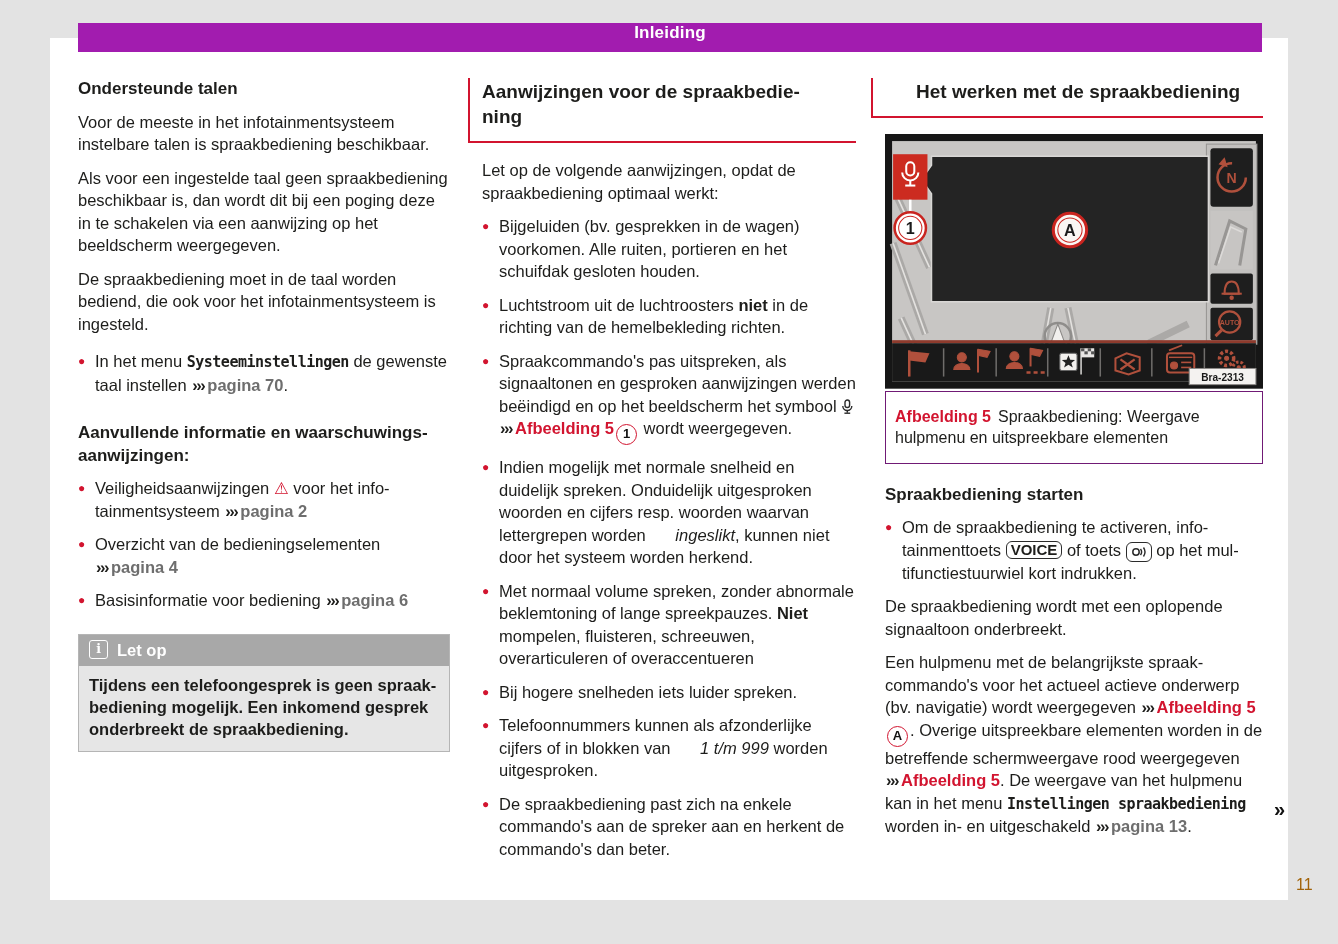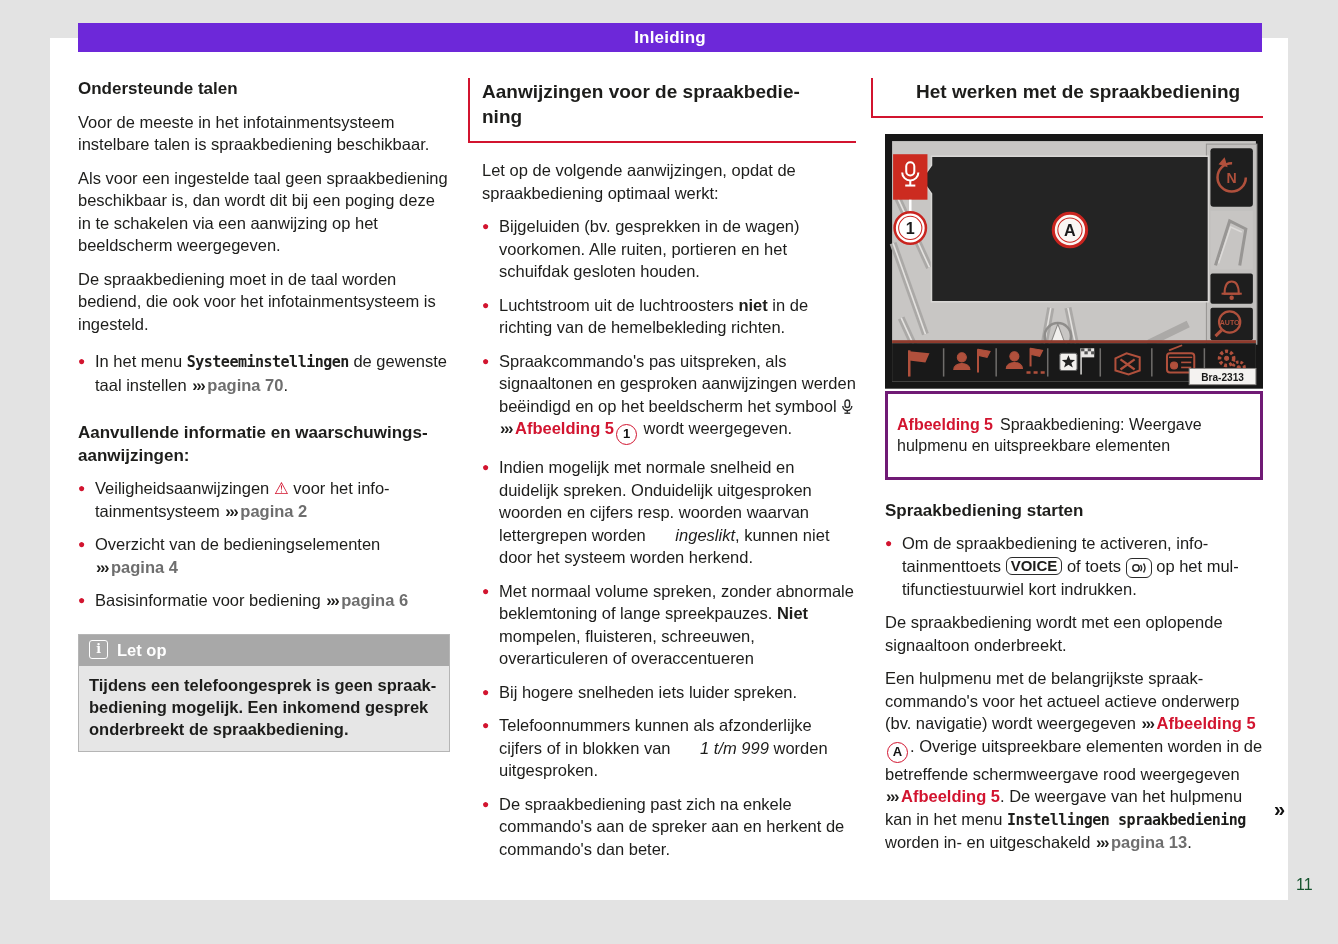--- a/index.html
+++ b/index.html
@@ -8,22 +8,22 @@
     background:#e3e3e3;
     font-family:"Liberation Sans",sans-serif;
     color:#1d1d1b;
   }
   .page{
     position:absolute;left:50px;top:38px;width:1238px;height:862px;
     background:#ffffff;
   }
   .titlebar{
     position:absolute;left:28px;top:-15px;width:1184px;height:29px;
-    background:#6d28d9;color:#fff;font-weight:bold;font-size:17px;
-    display:flex;align-items:center;justify-content:center;letter-spacing:.2px;
+    background:#a21caf;color:#fff;font-weight:bold;font-size:17px;
+    display:flex;align-items:flex-start;justify-content:center;letter-spacing:.2px;
   }
   .col{position:absolute;top:40px;font-size:16.5px;line-height:22.5px;}
   .col1{left:28px;width:372px;}
   .col2{left:432px;width:374px;}
   .col3{left:835px;width:378px;}
   p{margin:0 0 11px 0;}
   .h3{font-weight:bold;font-size:17px;margin:0 0 10px 0;}
   .h3.spaced{margin-top:26px;}
   .sec-head{
     font-weight:bold;font-size:19px;line-height:25px;
@@ -60,27 +60,27 @@
   }
   .iicon{
     width:17px;height:17px;border:1.5px solid #fff;border-radius:3px;flex:0 0 auto;
     font-family:"DejaVu Serif",serif;font-weight:bold;font-size:12.5px;
     text-align:center;line-height:16px;
   }
   .note-body{padding:8px 10px 11px;font-weight:bold;line-height:22px;border-radius:17px;}
   .figure{margin:0 0 12px 0;}
   .fig-svg{display:block;width:100%;}
   .figcap{
-    border:3px solid #701a75;padding:20px 9px;font-size:16px;line-height:21.5px;margin-top:2px;
+    border:1px solid #701a75;padding:14px 9px;font-size:16px;line-height:21.5px;margin-top:2px;
   }
   .figcap .cap-text{padding-left:7px;}
   .cont{
     position:absolute;right:-22px;top:720px;font-weight:bold;font-size:20px;color:#111;
   }
-  .pagenum{position:absolute;left:1296px;top:876px;font-size:16px;color:#14532d;}
+  .pagenum{position:absolute;left:1296px;top:876px;font-size:16px;color:#a16207;}
   .figtxt{font-family:"Liberation Sans",sans-serif;font-weight:bold;}
 </style>
 </head>
 <body>
 
 <div class="page">
 
   <div class="titlebar">
     <span>Inleiding</span>
   </div>

